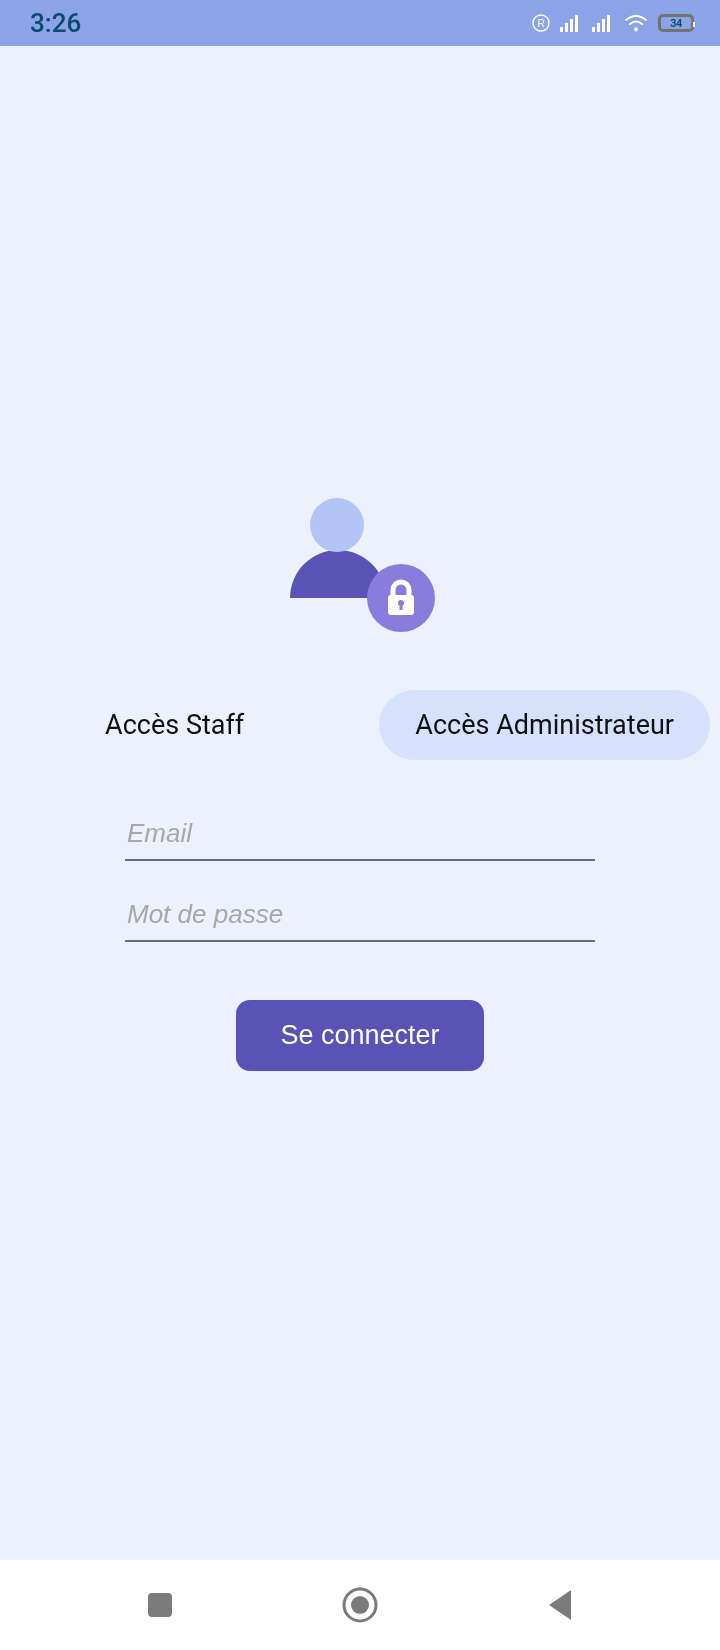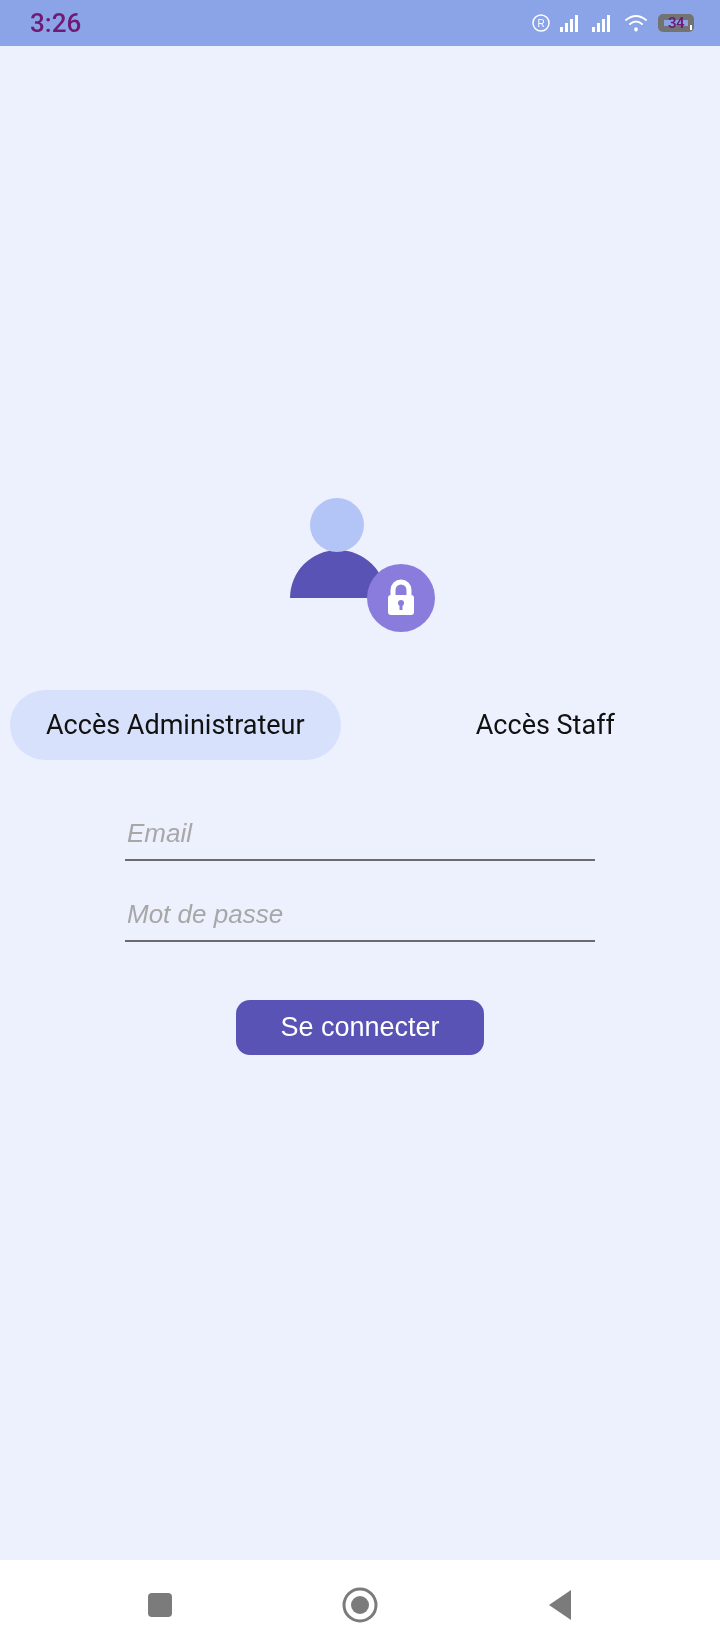--- a/index.html
+++ b/index.html
@@ -12,21 +12,21 @@
       flex-direction: column;
       overflow: hidden;
     }
     .status-bar {
       height: 46px;
       background: #8ba4e8;
       display: flex;
       align-items: center;
       justify-content: space-between;
       padding: 0 26px 0 30px;
-      color: #701a75;
+      color: #0c4a6e;
       text-align: right;
     }
     .status-time { font-size: 26px; font-weight: 500; }
     .status-icons { display: flex; align-items: center; gap: 10px; }
     .status-icons svg { display: block; }
     .main-area {
       flex: 1;
       background: #edf1fd;
       display: flex;
       flex-direction: column;
@@ -106,47 +106,47 @@
     }
     .input-field::placeholder { color: #a7a7a7; }
     .login-btn {
       display: block;
       margin: 30px auto 9px;
       background: #5a53b6;
       color: #fff;
       font-size: 27px;
       border: none;
       border-radius: 14px;
-      padding: 12px 44px;
+      padding: 20px 44px;
       cursor: pointer;
     }
     .nav-bar {
       height: 90px;
       background: #fff;
       display: flex;
       align-items: center;
       justify-content: space-around;
       padding: 0 60px;
     }
     .nav-btn {
       width: 40px; height: 40px;
       display: flex;
       align-items: center;
       justify-content: center;
       cursor: pointer;
     }
     .battery-box {
-      border: 6px solid #737373;
+      border: 3px solid #737373;
       border-radius: 5px;
       width: 36px;
       height: 18px;
       display: flex;
       align-items: center;
       justify-content: center;
-      font-size: 15px;
+      font-size: 11px;
       font-weight: 600;
       position: relative;
       letter-spacing: -0.5px;
     }
     .battery-box::after {
       content: "";
       position: absolute;
       right: -4px;
       top: 5px;
       width: 2px;
@@ -202,22 +202,22 @@
       <svg width="34" height="38" viewBox="0 0 34 38">
         <rect x="4" y="16" width="26" height="20" rx="3" fill="#fff"></rect>
         <path d="M9 16 V11 a8 8 0 0 1 16 0 V16" stroke="#fff" stroke-width="5" fill="none"></path>
         <circle cx="17" cy="24" r="3" fill="#8a7cdc"></circle>
         <rect x="15.5" y="25" width="3" height="6" fill="#8a7cdc"></rect>
       </svg>
     </div>
   </div>
 
   <div class="tabs">
+    <div class="tab inactive">Accès Staff</div>
     <div class="tab active">Accès Administrateur</div>
-    <div class="tab inactive">Accès Staff</div>
   </div>
 
   <div class="form">
     <input class="input-field" type="text" placeholder="Email" style="">
     <input class="input-field" type="password" placeholder="Mot de passe" style="">
     <button class="login-btn">Se connecter</button>
   </div>
 </div>
 
 <div class="nav-bar">

